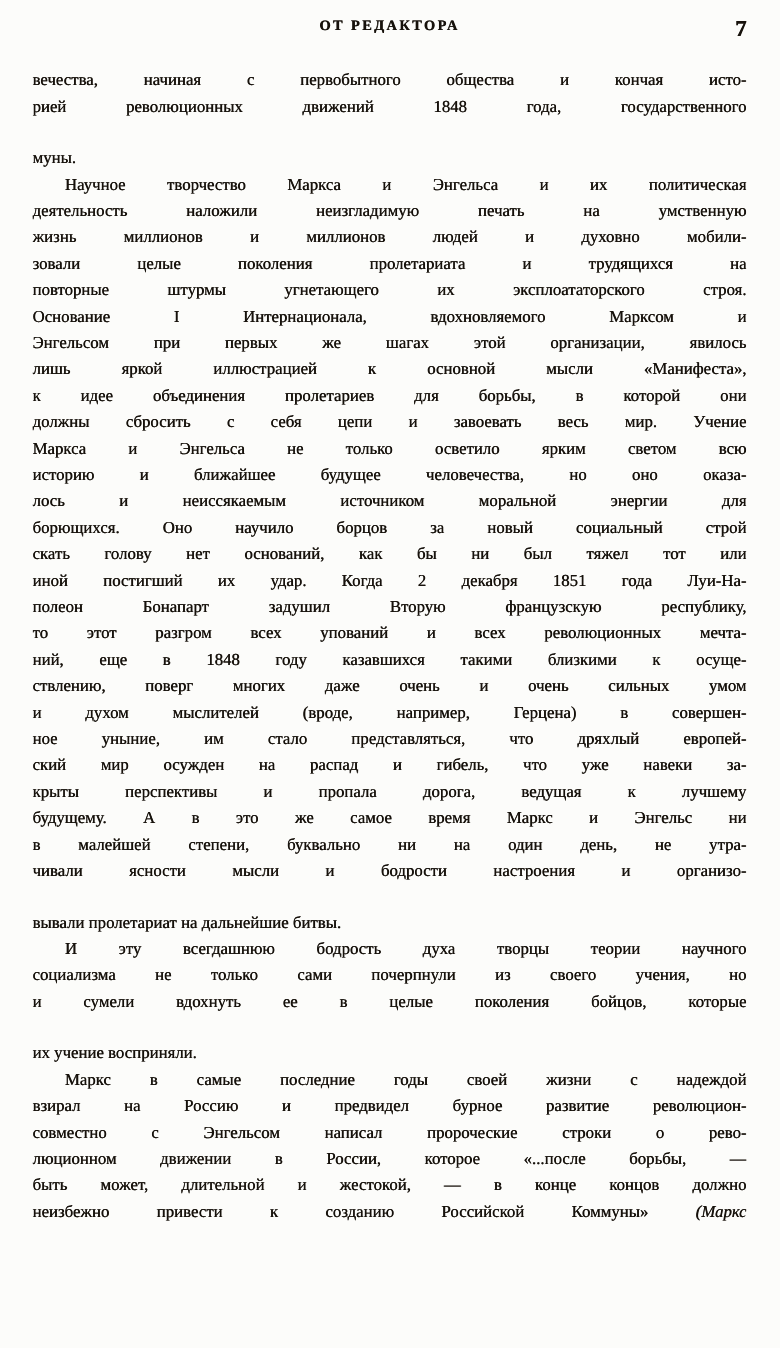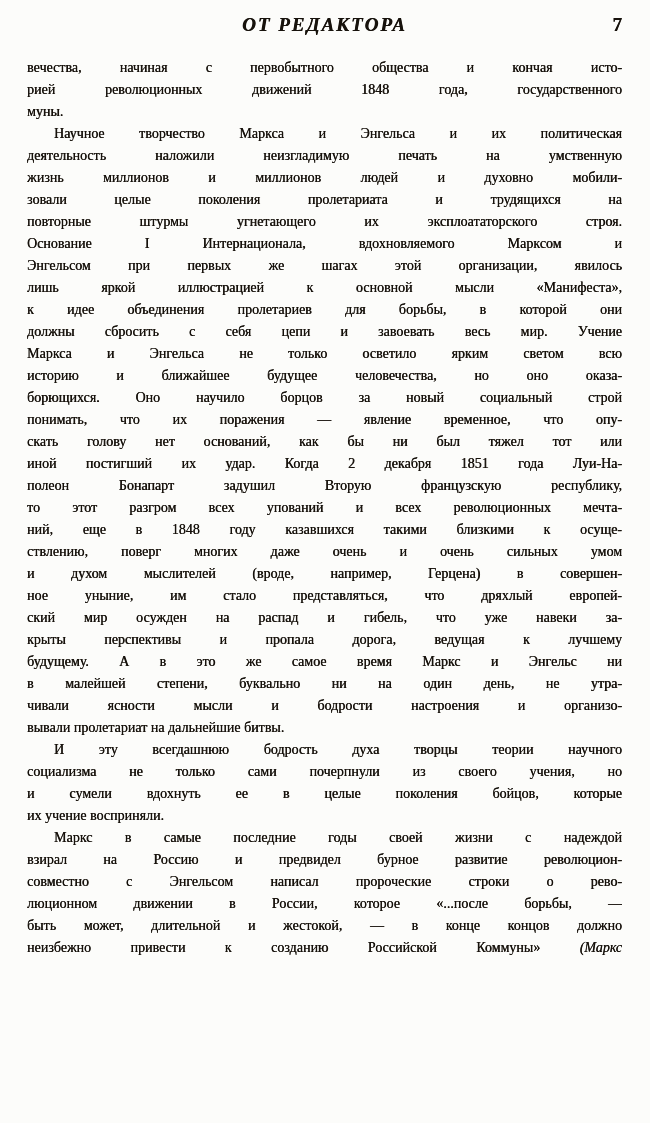--- a/index.html
+++ b/index.html
@@ -18,23 +18,22 @@
   }
   .running-header {
     position: absolute;
     top: 14px;
     left: 27px;
     right: 28px;
     height: 26px;
   }
   .header-title {
     text-align: center;
-    font-size: 19px;
+    font-size: 12px;
     font-weight: bold;
-    font-style: italic;
     letter-spacing: 2px;
     text-shadow: 0.35px 0 0 currentColor;
   }
   .page-number {
     position: absolute;
     right: 0;
     top: 0;
     font-size: 19px;
     font-weight: bold;
     text-shadow: 0.35px 0 0 currentColor;
@@ -57,20 +56,21 @@
   }
   .line {
     height: 22px;
     overflow: hidden;
     text-align: justify;
     text-align-last: justify;
     white-space: normal;
   }
   .line.end {
     text-align-last: left;
+    margin-top: 21px;
   }
   .line em {
     font-style: italic;
   }
 </style>
 </head>
 <body>
 
 <div class="page">
   <div class="running-header">
@@ -89,22 +89,22 @@
         <div class="line">жизнь миллионов и миллионов людей и духовно мобили-</div>
         <div class="line">зовали целые поколения пролетариата и трудящихся на</div>
         <div class="line">повторные штурмы угнетающего их эксплоататорского строя.</div>
         <div class="line">Основание I Интернационала, вдохновляемого Марксом и</div>
         <div class="line">Энгельсом при первых же шагах этой организации, явилось</div>
         <div class="line">лишь яркой иллюстрацией к основной мысли «Манифеста»,</div>
         <div class="line">к идее объединения пролетариев для борьбы, в которой они</div>
         <div class="line">должны сбросить с себя цепи и завоевать весь мир. Учение</div>
         <div class="line">Маркса и Энгельса не только осветило ярким светом всю</div>
         <div class="line">историю и ближайшее будущее человечества, но оно оказа-</div>
+        <div class="line">лось и неиссякаемым источником моральной энергии для</div>
         <div class="line">борющихся. Оно научило борцов за новый социальный строй</div>
-        <div class="line">понимать, что их поражения — явление временное, что опу-</div>
         <div class="line">скать голову нет оснований, как бы ни был тяжел тот или</div>
         <div class="line">иной постигший их удар. Когда 2 декабря 1851 года Луи-На-</div>
         <div class="line">полеон Бонапарт задушил Вторую французскую республику,</div>
         <div class="line">то этот разгром всех упований и всех революционных мечта-</div>
         <div class="line">ний, еще в 1848 году казавшихся такими близкими к осуще-</div>
         <div class="line">ствлению, поверг многих даже очень и очень сильных умом</div>
         <div class="line">и духом мыслителей (вроде, например, Герцена) в совершен-</div>
         <div class="line">ное уныние, им стало представляться, что дряхлый европей-</div>
         <div class="line">ский мир осужден на распад и гибель, что уже навеки за-</div>
         <div class="line">крыты перспективы и пропала дорога, ведущая к лучшему</div>

